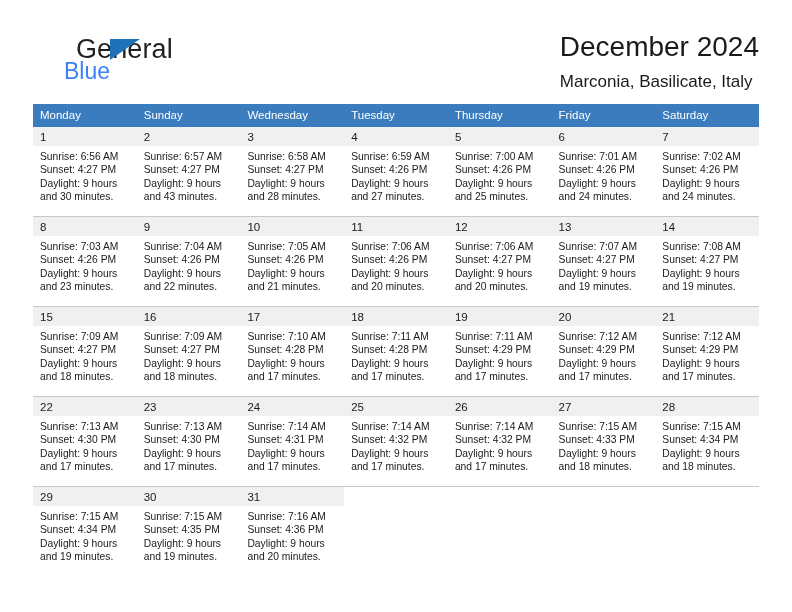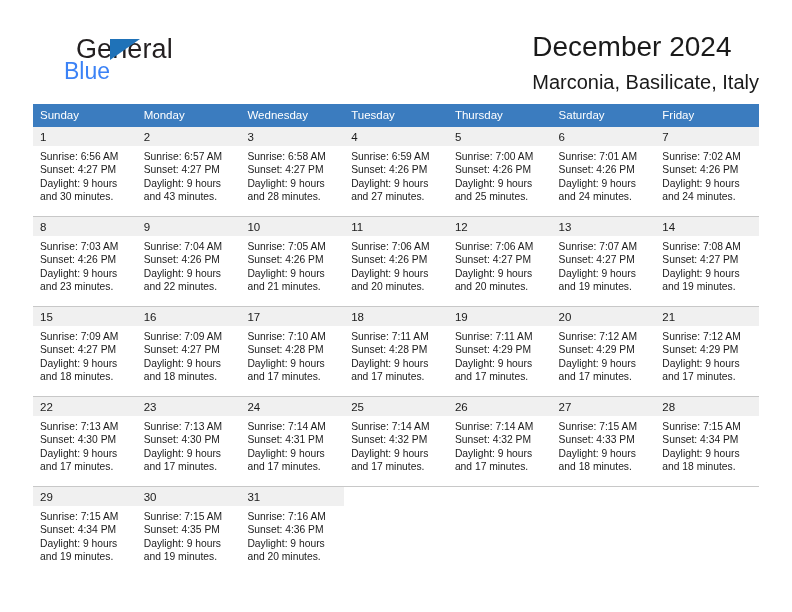--- a/index.html
+++ b/index.html
@@ -71,21 +71,21 @@
   }
   .cal-title {
     font-size: 28px;
     font-weight: normal;
     color: #1a1a1a;
     line-height: 34px;
     margin: 0;
     white-space: nowrap;
   }
   .cal-subtitle {
-    font-size: 20px;
+    font-size: 17px;
     color: #1a1a1a;
     line-height: 20px;
     margin: 8px 0 0 0;
     white-space: nowrap;
   }
 
   
   .calendar {
     position: absolute;
     left: 33px;
@@ -162,27 +162,27 @@
     <div class="title-block">
       <h1 class="cal-title">December 2024</h1>
       <p class="cal-subtitle">Marconia, Basilicate, Italy</p>
     </div>
 
   </div>
 
   <div class="calendar">
 
     <div class="weekday-row">
+      <div class="weekday">Monday</div>
       <div class="weekday">Sunday</div>
-      <div class="weekday">Monday</div>
       <div class="weekday">Wednesday</div>
       <div class="weekday">Tuesday</div>
       <div class="weekday">Thursday</div>
+      <div class="weekday">Friday</div>
       <div class="weekday">Saturday</div>
-      <div class="weekday">Friday</div>
     </div>
 
     <div class="week-row">
       <div class="day-cell">
         <div class="day-number">1</div>
         <div class="day-info">
           <div>Sunrise: 6:56 AM</div>
           <div>Sunset: 4:27 PM</div>
           <div>Daylight: 9 hours</div>
           <div>and 30 minutes.</div>

